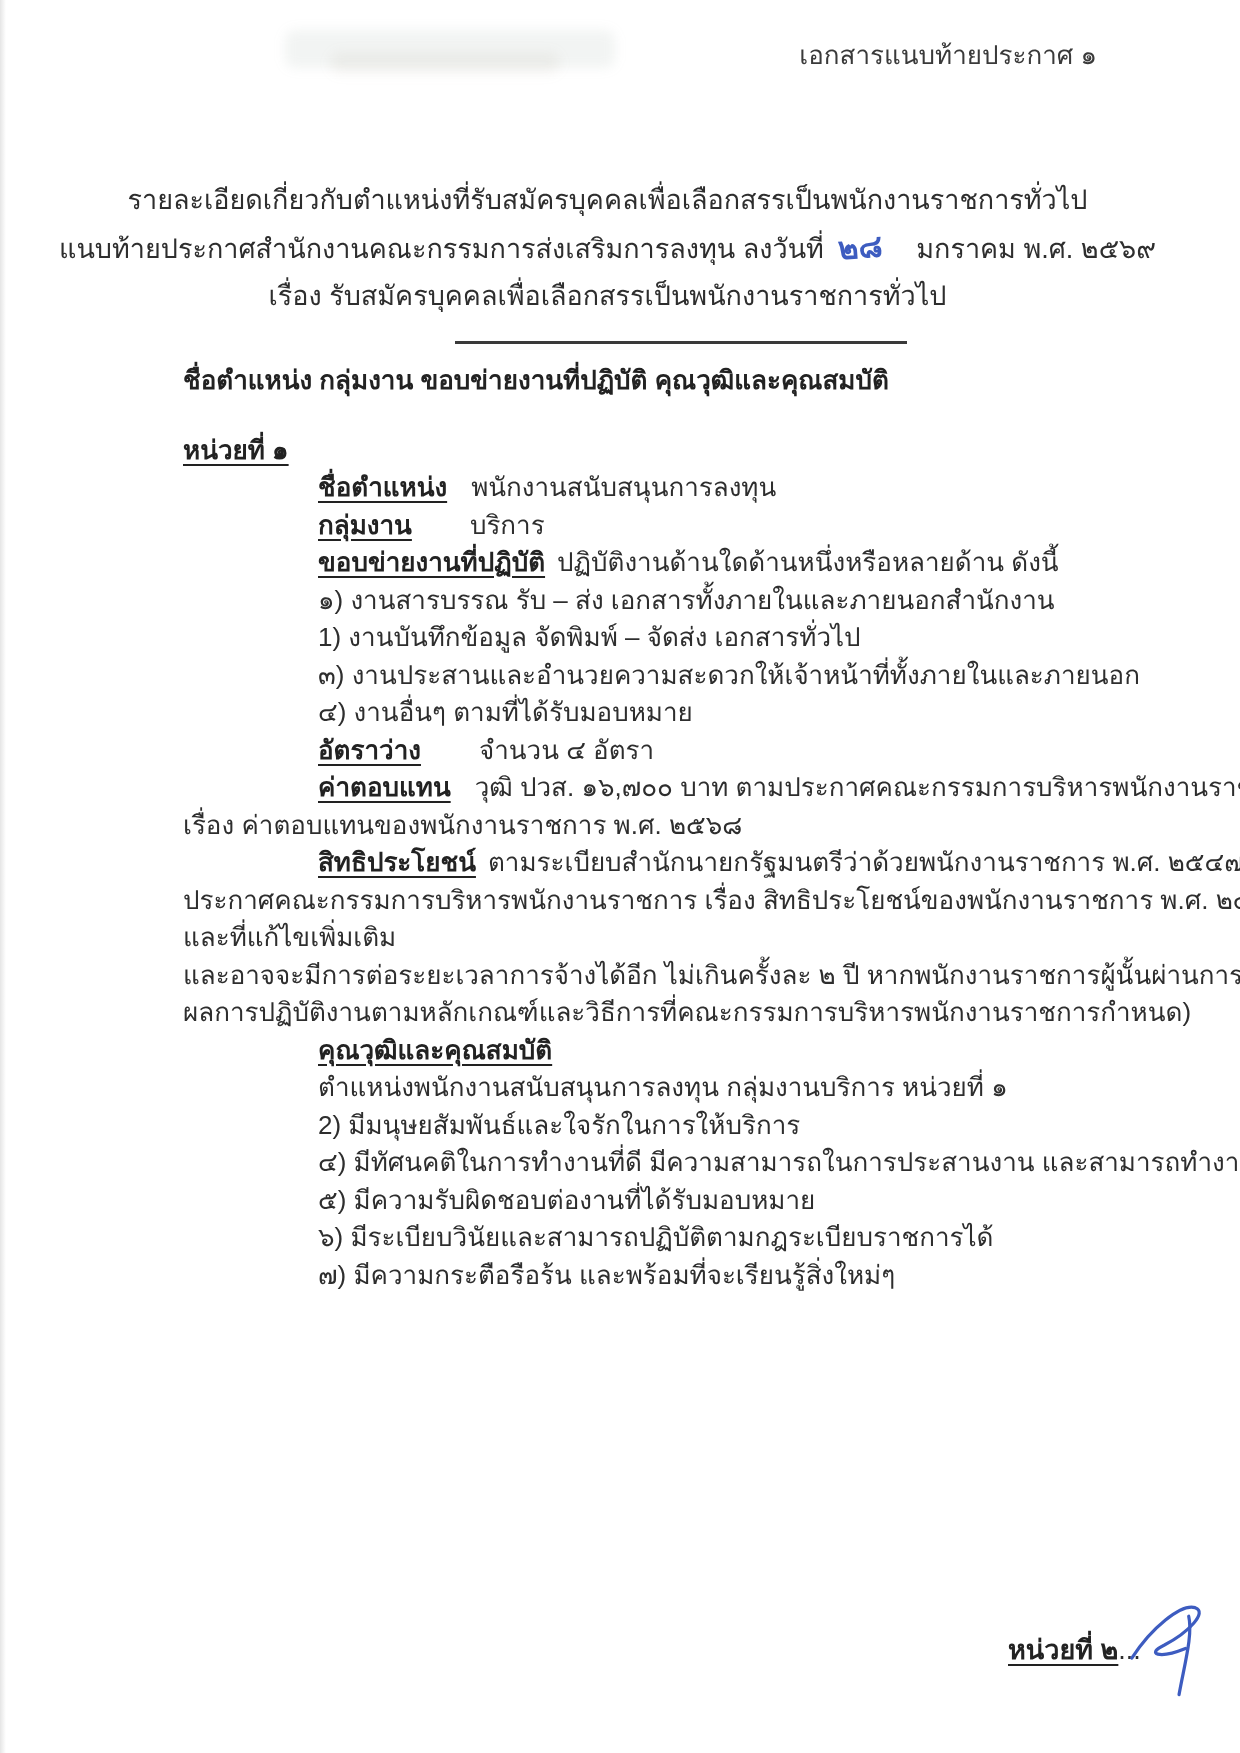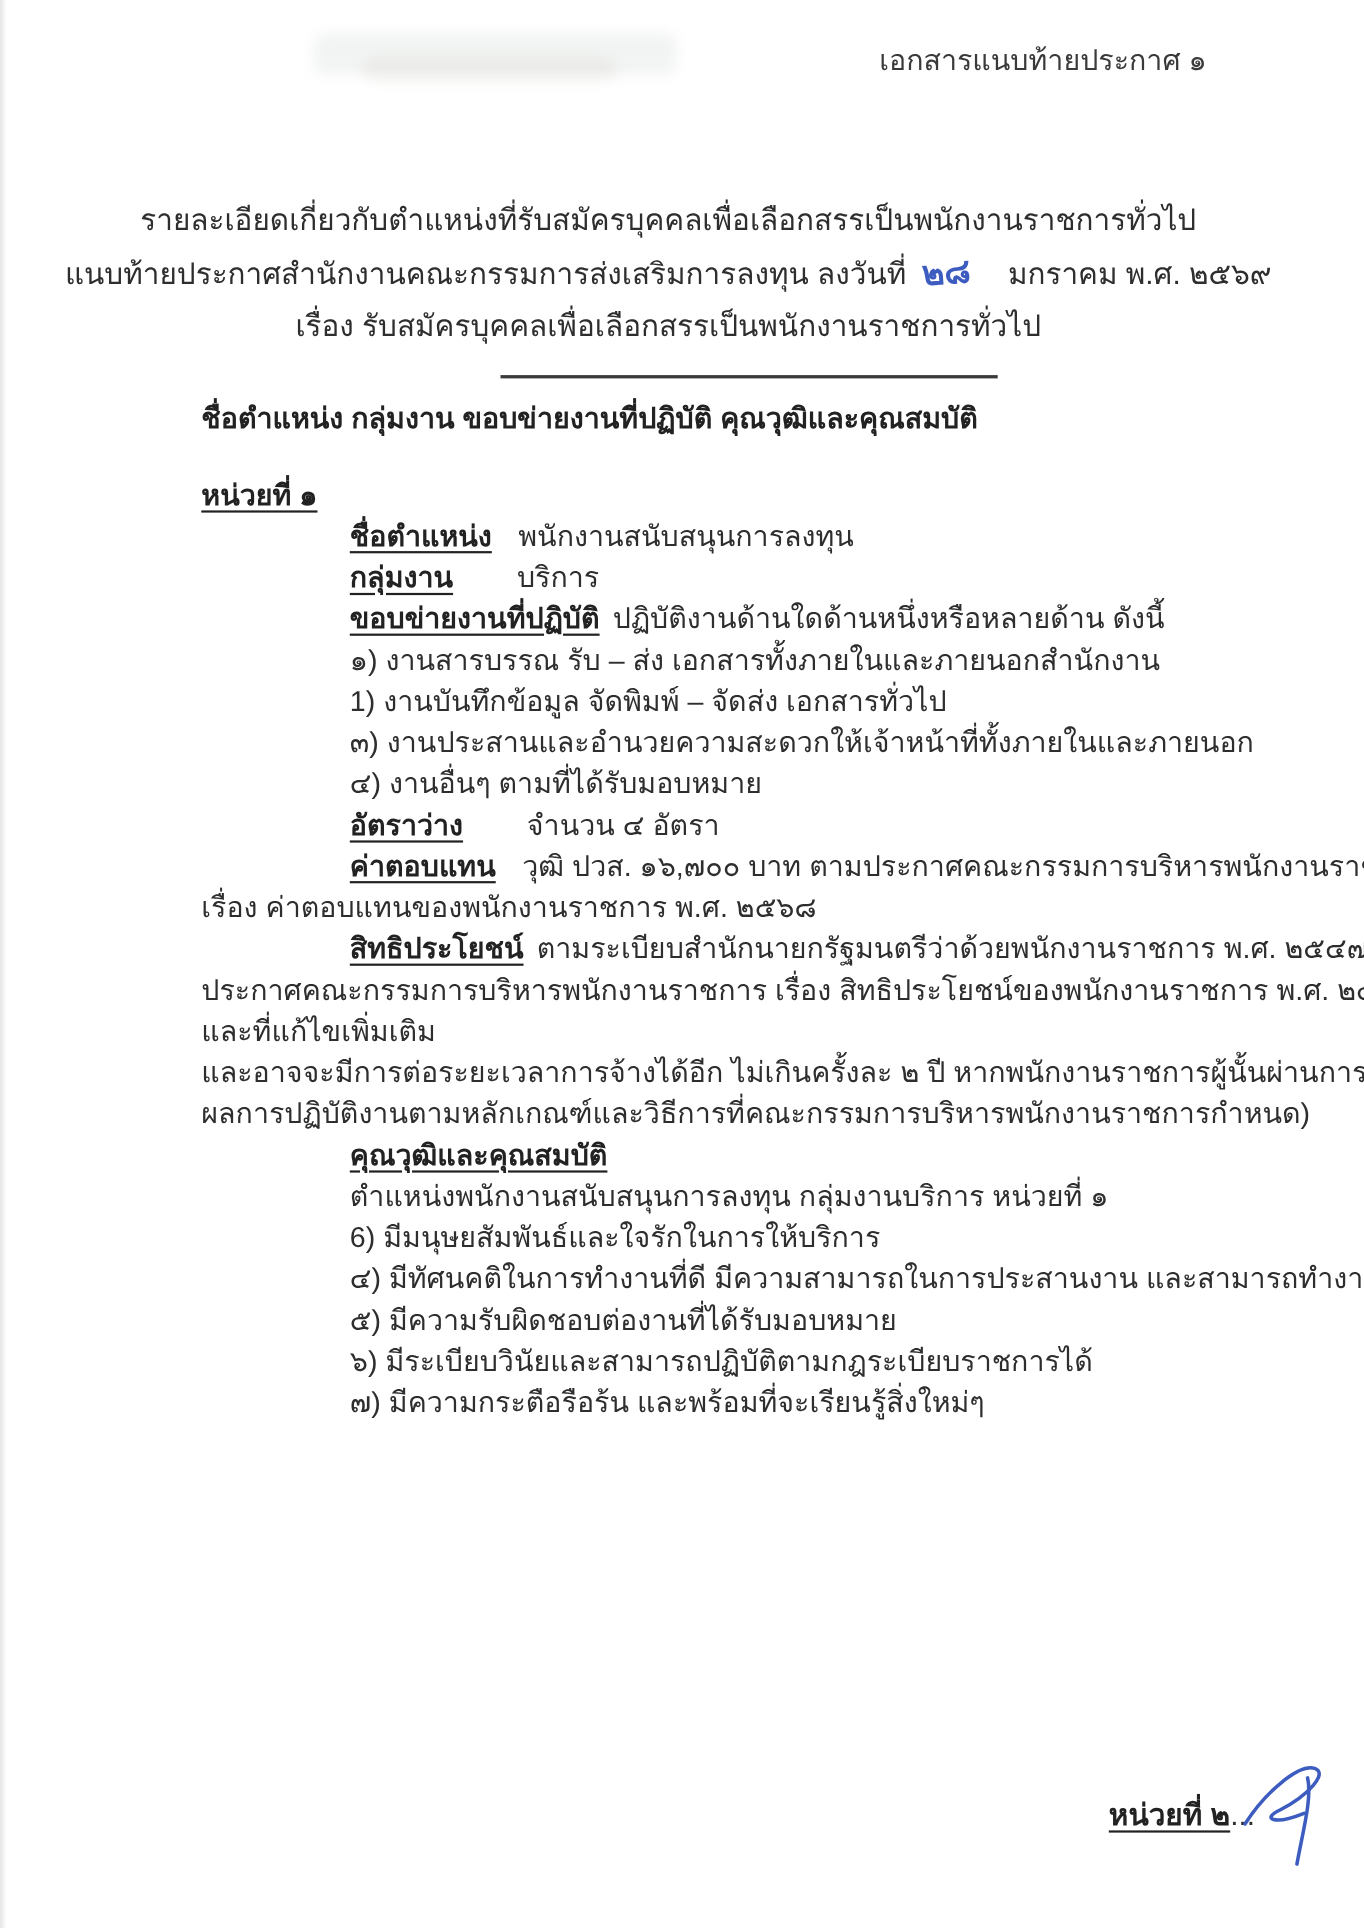--- a/index.html
+++ b/index.html
@@ -149,21 +149,21 @@
     <div class="line">ผลการปฏิบัติงานตามหลักเกณฑ์และวิธีการที่คณะกรรมการบริหารพนักงานราชการกำหนด)</div>
 
     <div class="line indent">
       <span class="label">คุณวุฒิและคุณสมบัติ</span>
     </div>
 
     <div class="line indent">ตำแหน่งพนักงานสนับสนุนการลงทุน กลุ่มงานบริการ หน่วยที่ ๑</div>
 
 
     <div>
-        <div class="line indent">6) มีมนุษยสัมพันธ์และใจรักในการให้บริการ</div>
+        <div class="line indent">2) มีมนุษยสัมพันธ์และใจรักในการให้บริการ</div>
         <div class="line indent">๔) มีทัศนคติในการทำงานที่ดี มีความสามารถในการประสานงาน และสามารถทำงานเป็นทีมได้</div>
         <div class="line indent">๕) มีความรับผิดชอบต่องานที่ได้รับมอบหมาย</div>
         <div class="line indent">๖) มีระเบียบวินัยและสามารถปฏิบัติตามกฎระเบียบราชการได้</div>
         <div class="line indent">๗) มีความกระตือรือร้น และพร้อมที่จะเรียนรู้สิ่งใหม่ๆ</div>
       </div>
 
   </div>
 
   <div class="footer">
     <span class="label">หน่วยที่ ๒</span><span class="dots">...</span>

